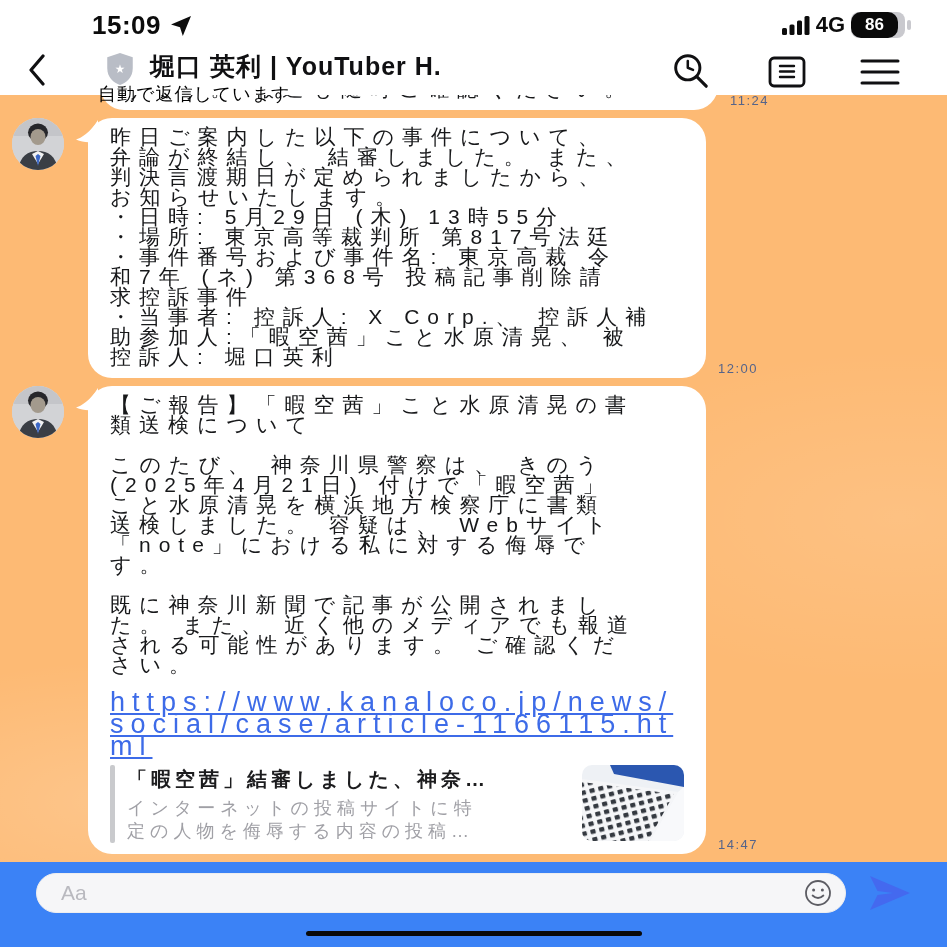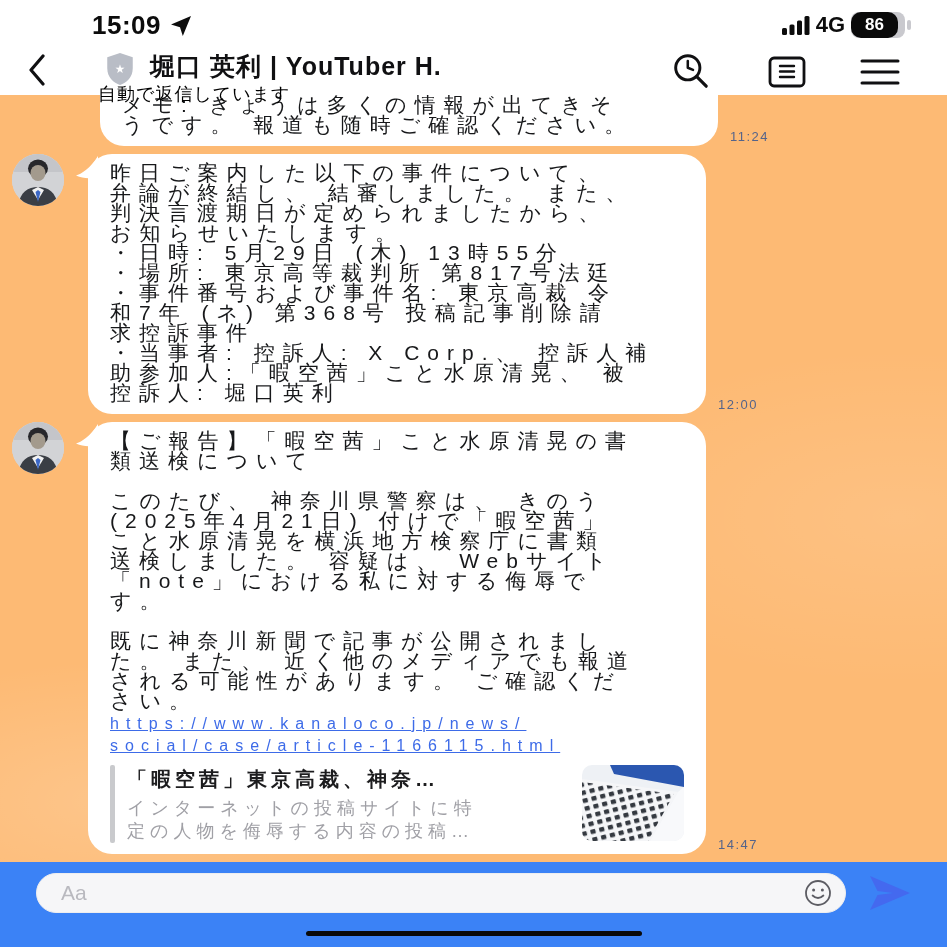--- a/index.html
+++ b/index.html
@@ -37,22 +37,22 @@
   .msg-stack{position:absolute;left:0;right:0;bottom:8px;}
   .row{display:flex;align-items:flex-start;margin-top:8px;padding-left:12px;position:relative;}
   .row.no-avatar{padding-left:100px;}
   .avatar{flex:0 0 52px;width:52px;height:52px;border-radius:50%;overflow:hidden;margin-right:24px;
       background:#d6d7d9;}
   .bubble{position:relative;width:618px;box-sizing:border-box;background:#fff;border-radius:24px;
       padding:9px 22px 11px;}
   .tail{position:absolute;left:-12px;top:2px;}
   .msg-text{font-size:21px;line-height:20px;letter-spacing:8px;color:#17181a;
       white-space:pre-wrap;word-break:break-word;}
-  .msg-link{display:block;font-size:16px;line-height:22px;letter-spacing:7px;color:#3d6be8;
-      text-decoration:underline;white-space:pre-wrap;word-break:break-all;margin-top:2px;cursor:pointer;}
+  .msg-link{display:block;font-size:27px;line-height:22px;letter-spacing:7px;color:#3d6be8;
+      text-decoration:underline;white-space:pre-wrap;word-break:break-all;margin-top:16px;cursor:pointer;}
   .time{align-self:flex-end;margin:12px 0 2px 12px;font-size:13px;color:#55648a;letter-spacing:1.5px;}
 
   
   .preview{display:flex;align-items:stretch;margin-top:8px;cursor:pointer;}
   .preview-bar{width:5px;border-radius:2px;background:#c9cacd;margin-right:12px;flex:0 0 5px;}
   .preview-texts{flex:1;min-width:0;padding-top:1px;}
   .preview-title{font-size:20px;font-weight:bold;color:#1c1c1e;letter-spacing:4px;white-space:nowrap;overflow:hidden;}
   .preview-desc{font-size:18px;line-height:23px;color:#a0a0a6;letter-spacing:5px;margin-top:4px;white-space:pre-wrap;}
   .preview-thumb{flex:0 0 102px;width:102px;height:76px;border-radius:10px;overflow:hidden;margin-left:4px;}
 
@@ -210,21 +210,21 @@
 
 既に神奈川新聞で記事が公開されまし
 た。 また、 近く他のメディアでも報道
 される可能性があります。 ご確認くだ
 さい。</div>
           <a class="msg-link">https://www.kanaloco.jp/news/
 social/case/article-1166115.html</a>
           <div class="preview">
             <div class="preview-bar"></div>
             <div class="preview-texts">
-              <div class="preview-title">「暇空茜」東京高裁、神奈…</div>
+              <div class="preview-title">「暇空茜」結審しました、神奈…</div>
               <div class="preview-desc">インターネットの投稿サイトに特
 定の人物を侮辱する内容の投稿…</div>
             </div>
             <div class="preview-thumb">
               <svg width="102" height="76" viewBox="0 0 102 76">
                 <defs>
                   <pattern id="win" width="9" height="8" patternUnits="userSpaceOnUse" patternTransform="rotate(-14)">
                     <rect x="1" y="1" width="5.2" height="4.4" rx="1" fill="#353a41"></rect>
                   </pattern>
                 </defs>

